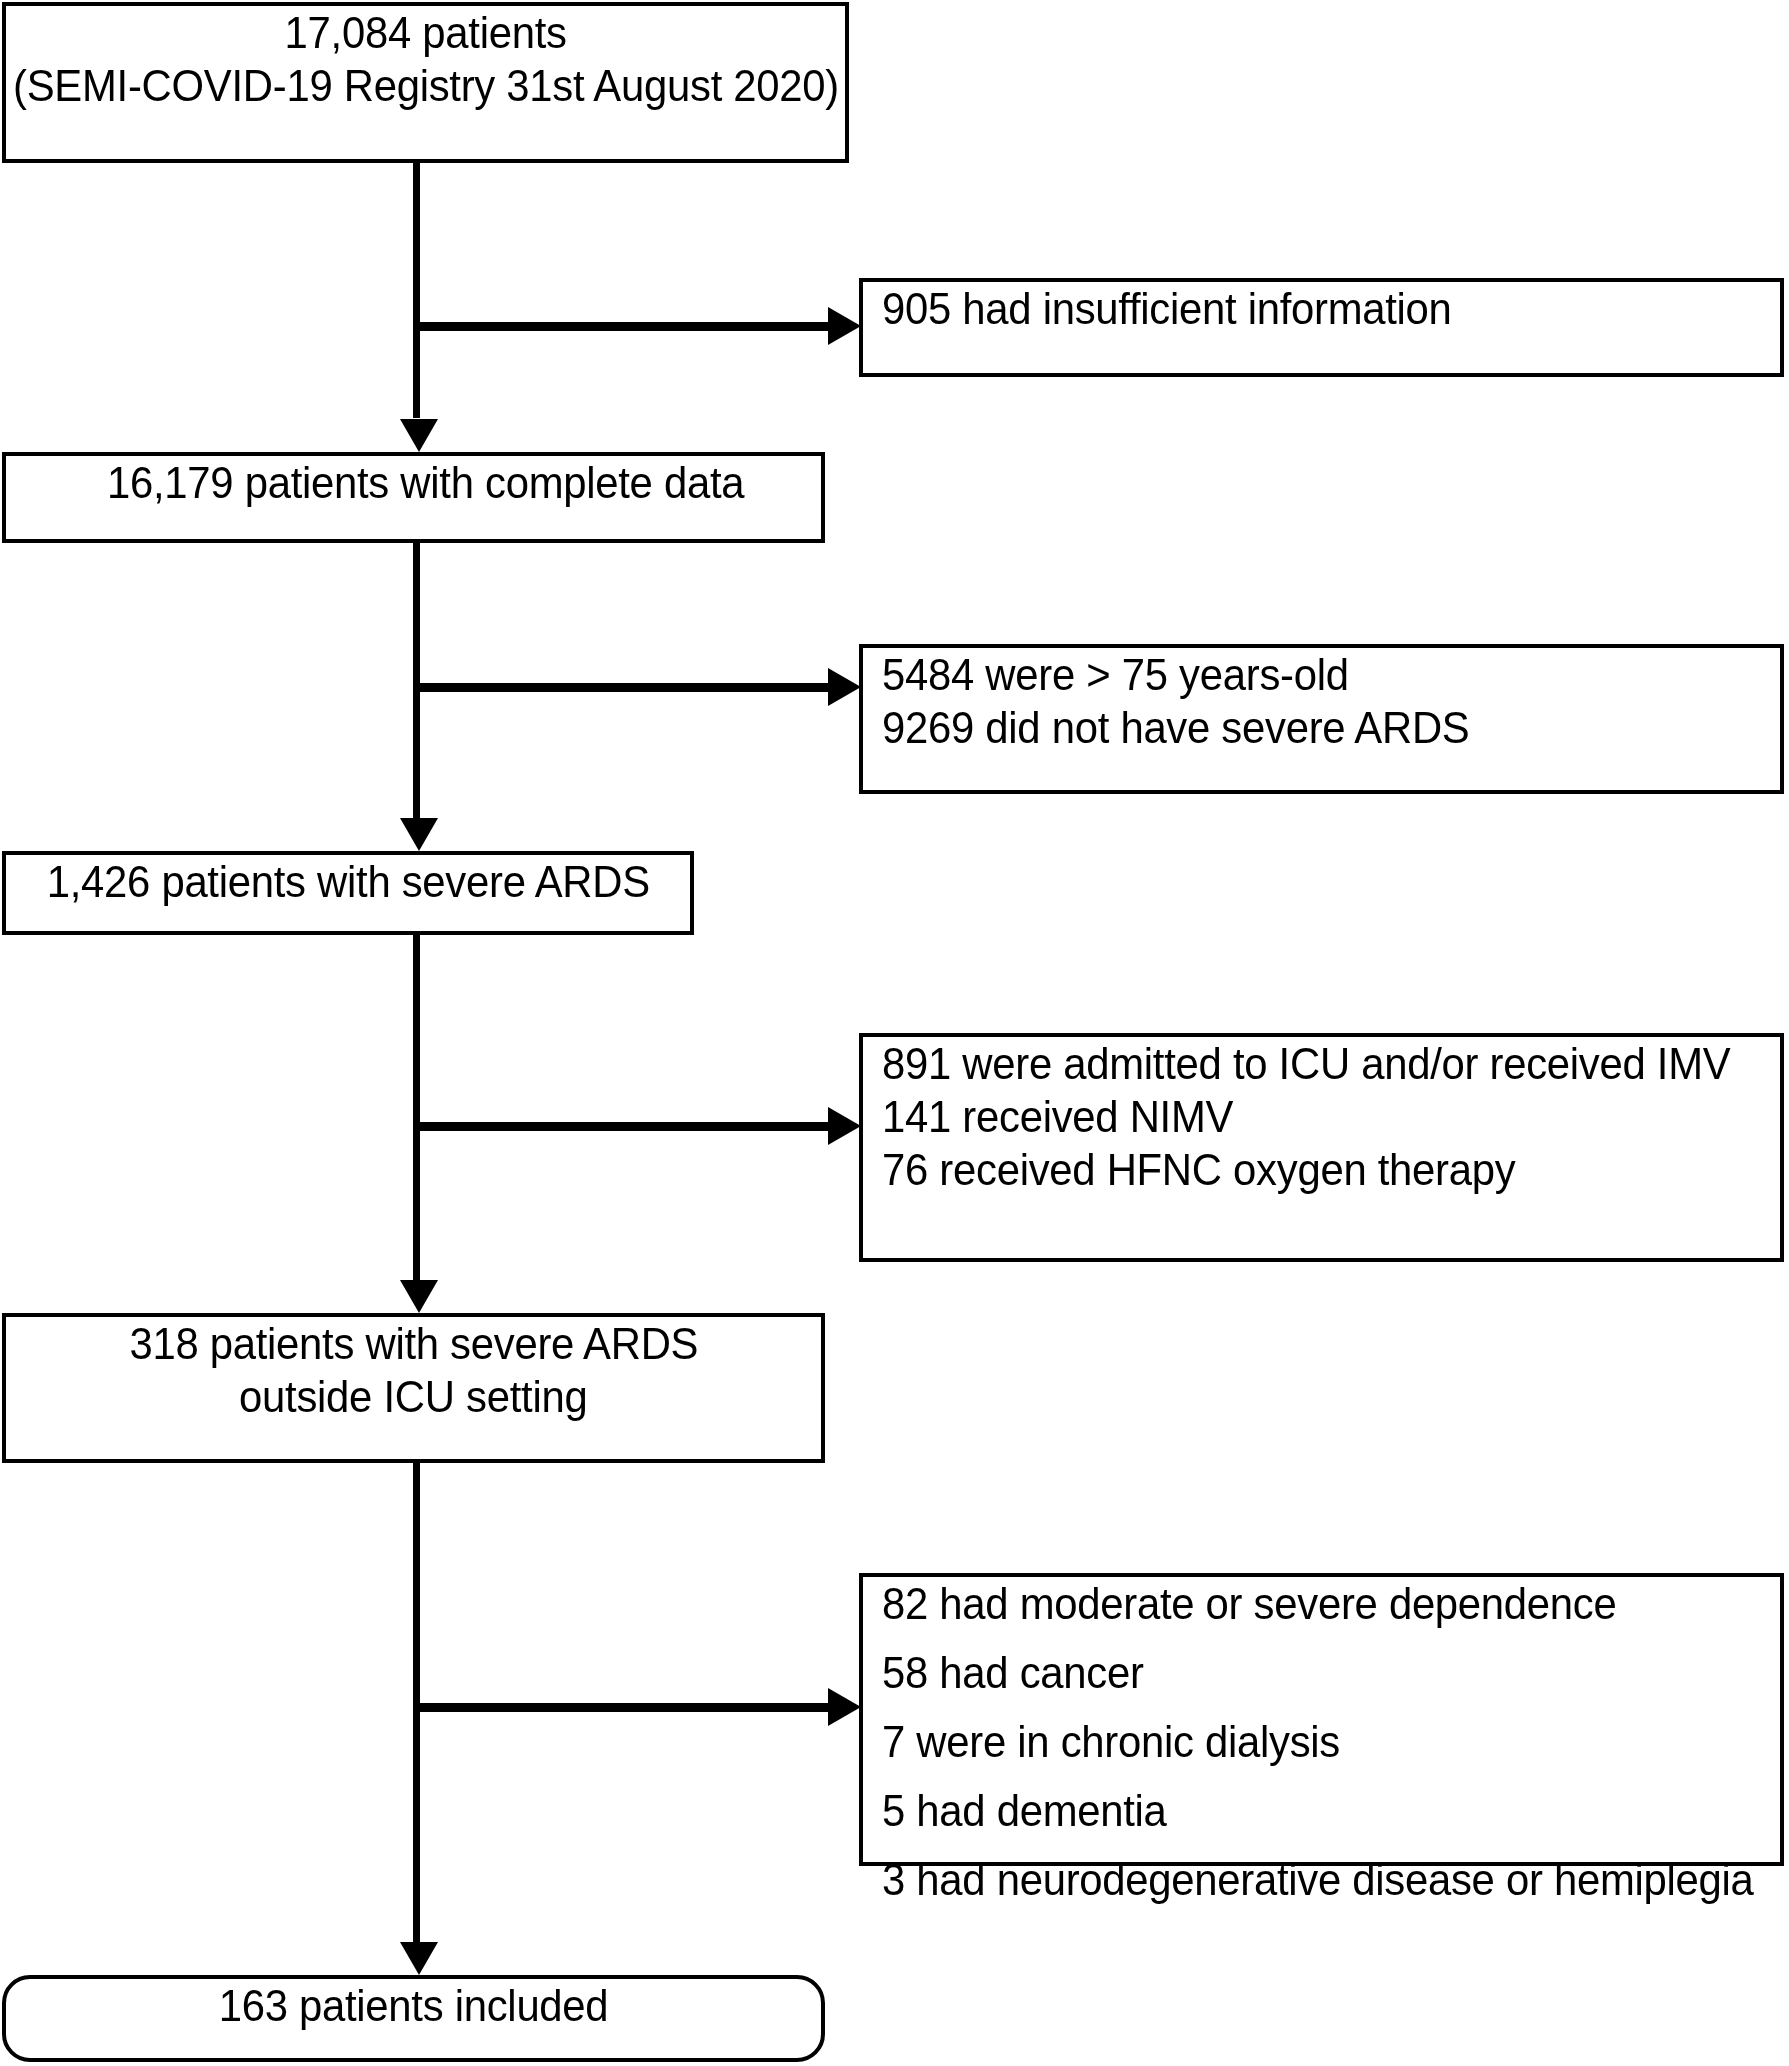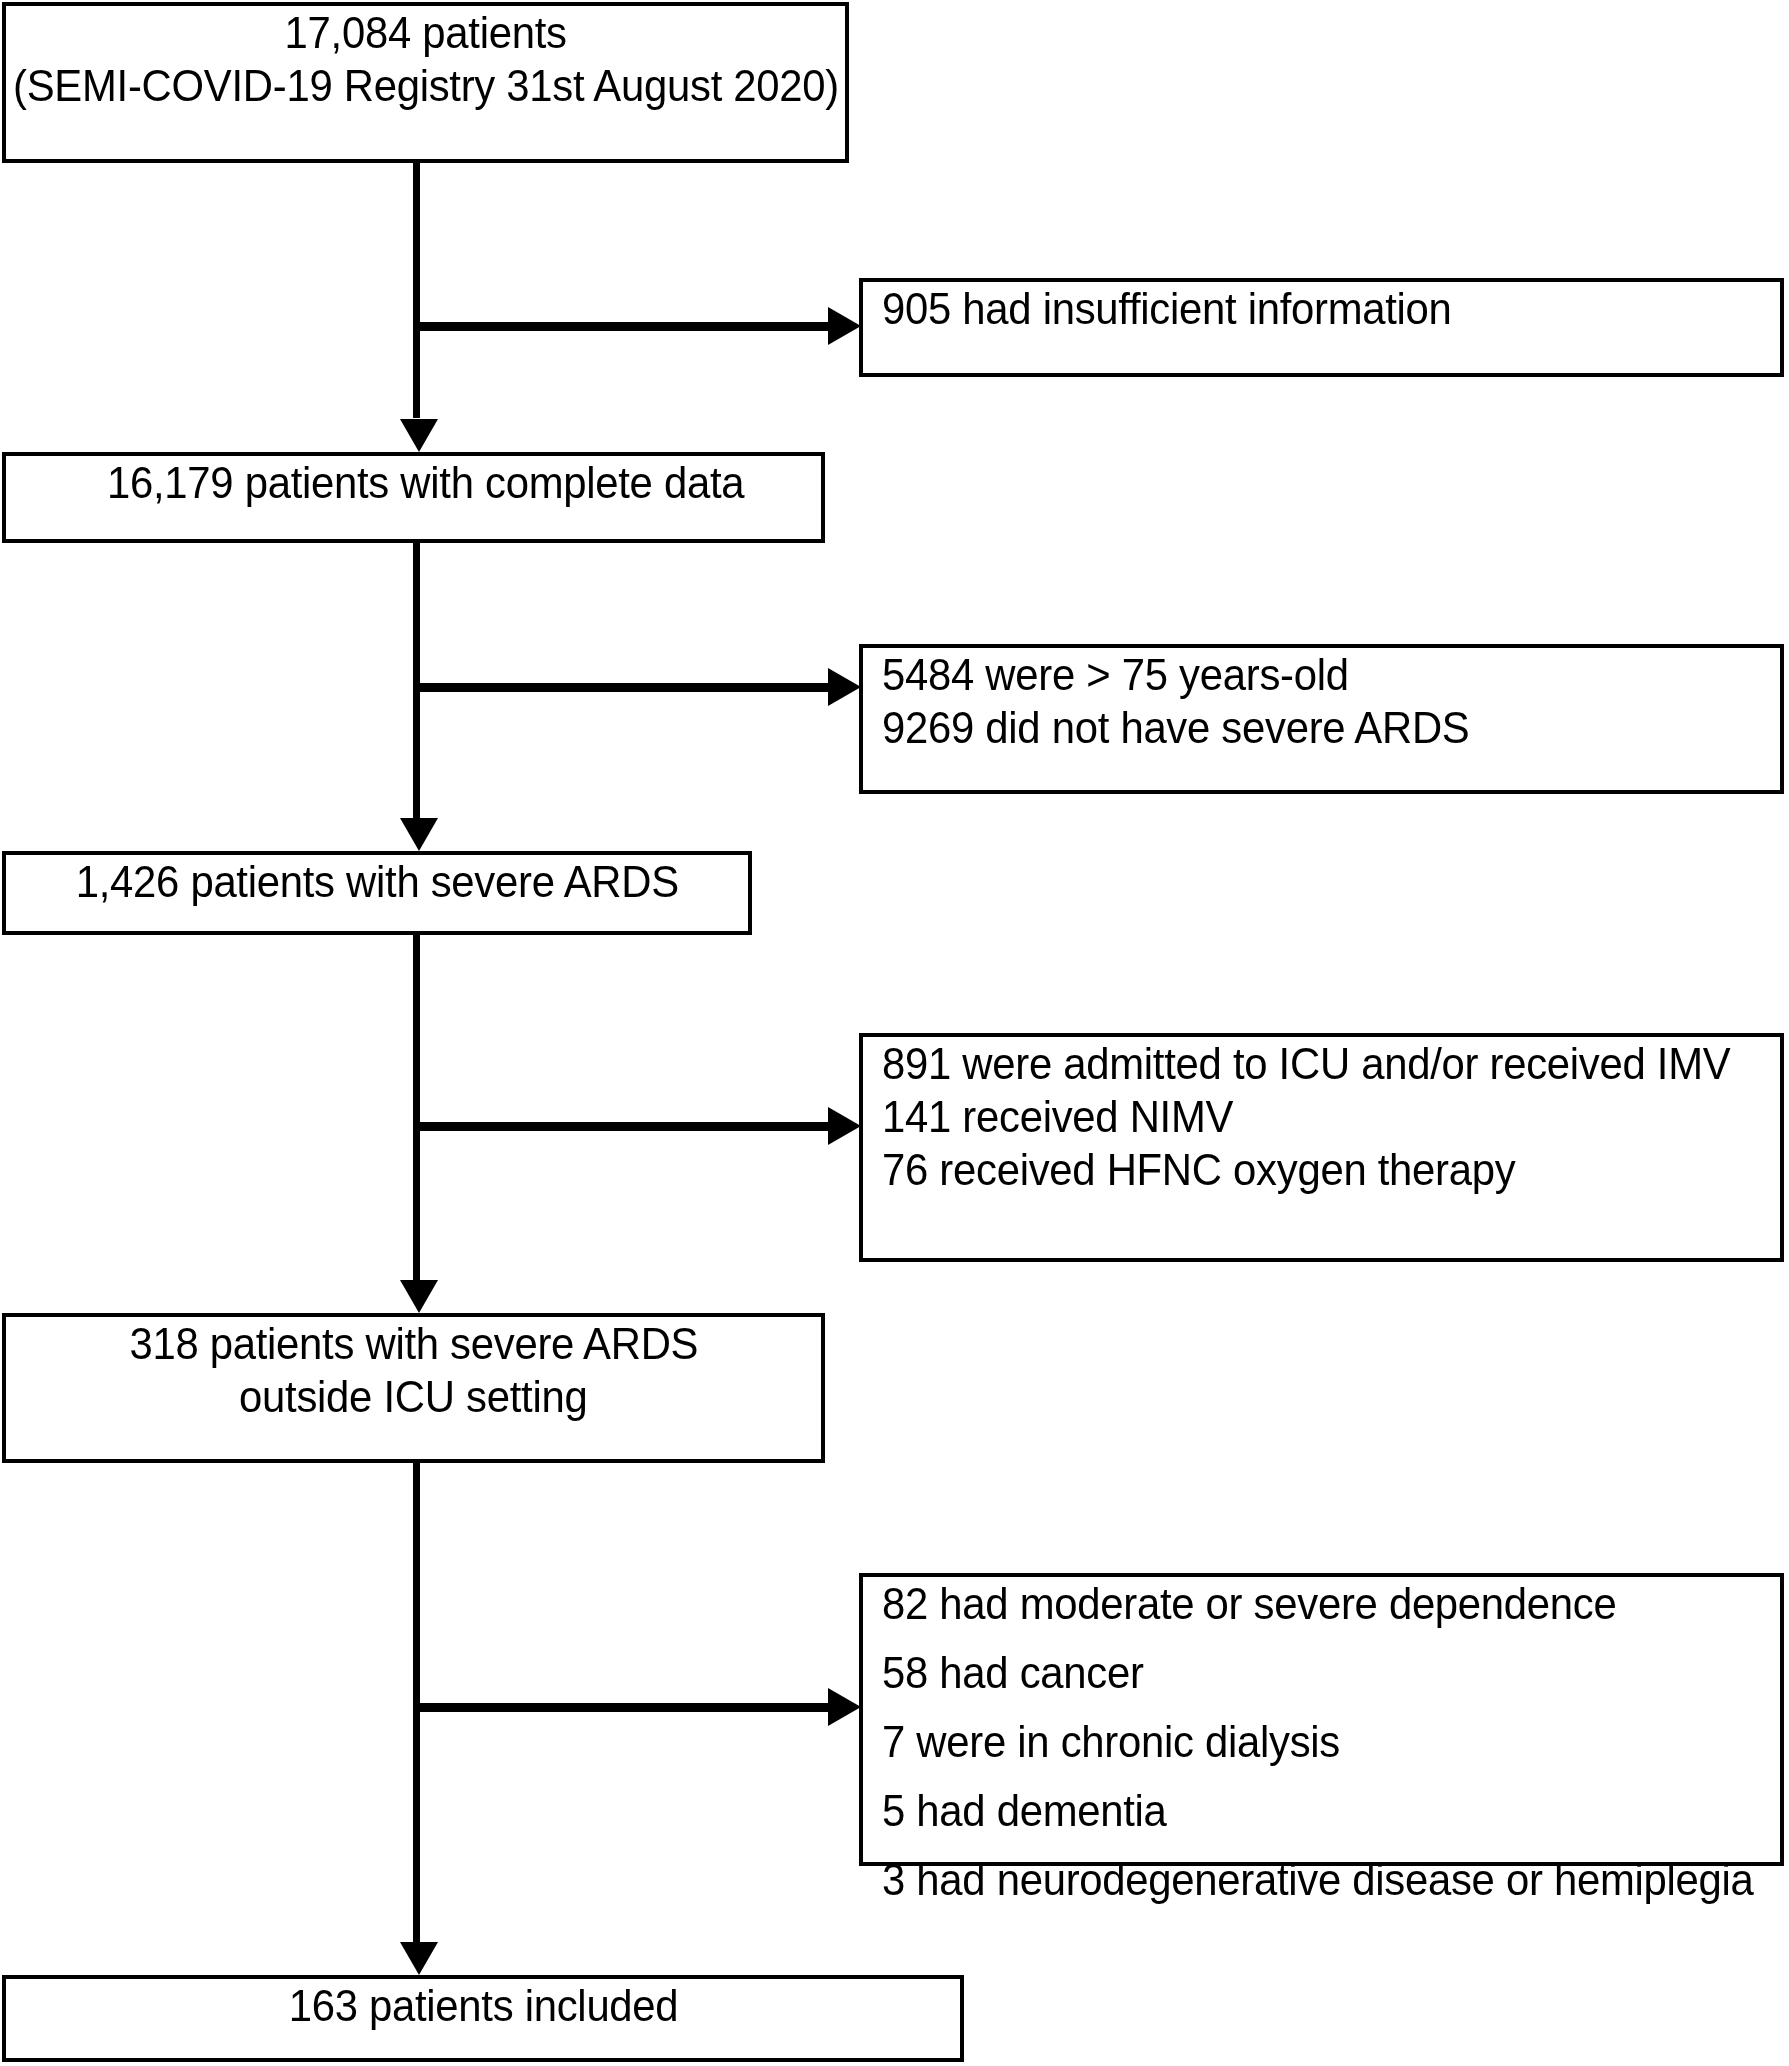--- a/index.html
+++ b/index.html
@@ -102,30 +102,30 @@
 
   <div class="node main" style="left:2.1px;top:2.1px;width:847px;height:161px;">
     <div class="line">17,084 patients</div>
     <div class="line">(SEMI-COVID-19 Registry 31st August 2020)</div>
   </div>
 
   <div class="node main" style="left:2.1px;top:452px;width:823px;height:91px;padding-left:24px;">
     <div class="line">16,179 patients with complete data</div>
   </div>
 
-  <div class="node main" style="left:2.1px;top:851px;width:750px;height:84px;">
+  <div class="node main" style="left:2.1px;top:851px;width:692px;height:84px;">
     <div class="line">1,426 patients with severe ARDS</div>
   </div>
 
   <div class="node main" style="left:2.1px;top:1313px;width:823px;height:150px;">
     <div class="line">318 patients with severe ARDS</div>
     <div class="line">outside ICU setting</div>
   </div>
 
-  <div class="node main" style="left:2.1px;top:1975px;width:962px;height:87px;">
+  <div class="node main" style="left:2.1px;top:1975px;width:823px;height:87px;border-radius:28px;">
     <div class="line">163 patients included</div>
   </div>
 
   <div class="node side" style="left:859px;top:278px;width:925px;height:99px;">
     <div class="line">905 had insufficient information</div>
   </div>
 
   <div class="node side" style="left:859px;top:644px;width:925px;height:150px;">
     <div class="line">5484 were &gt; 75 years-old</div>
     <div class="line">9269 did not have severe ARDS</div>

